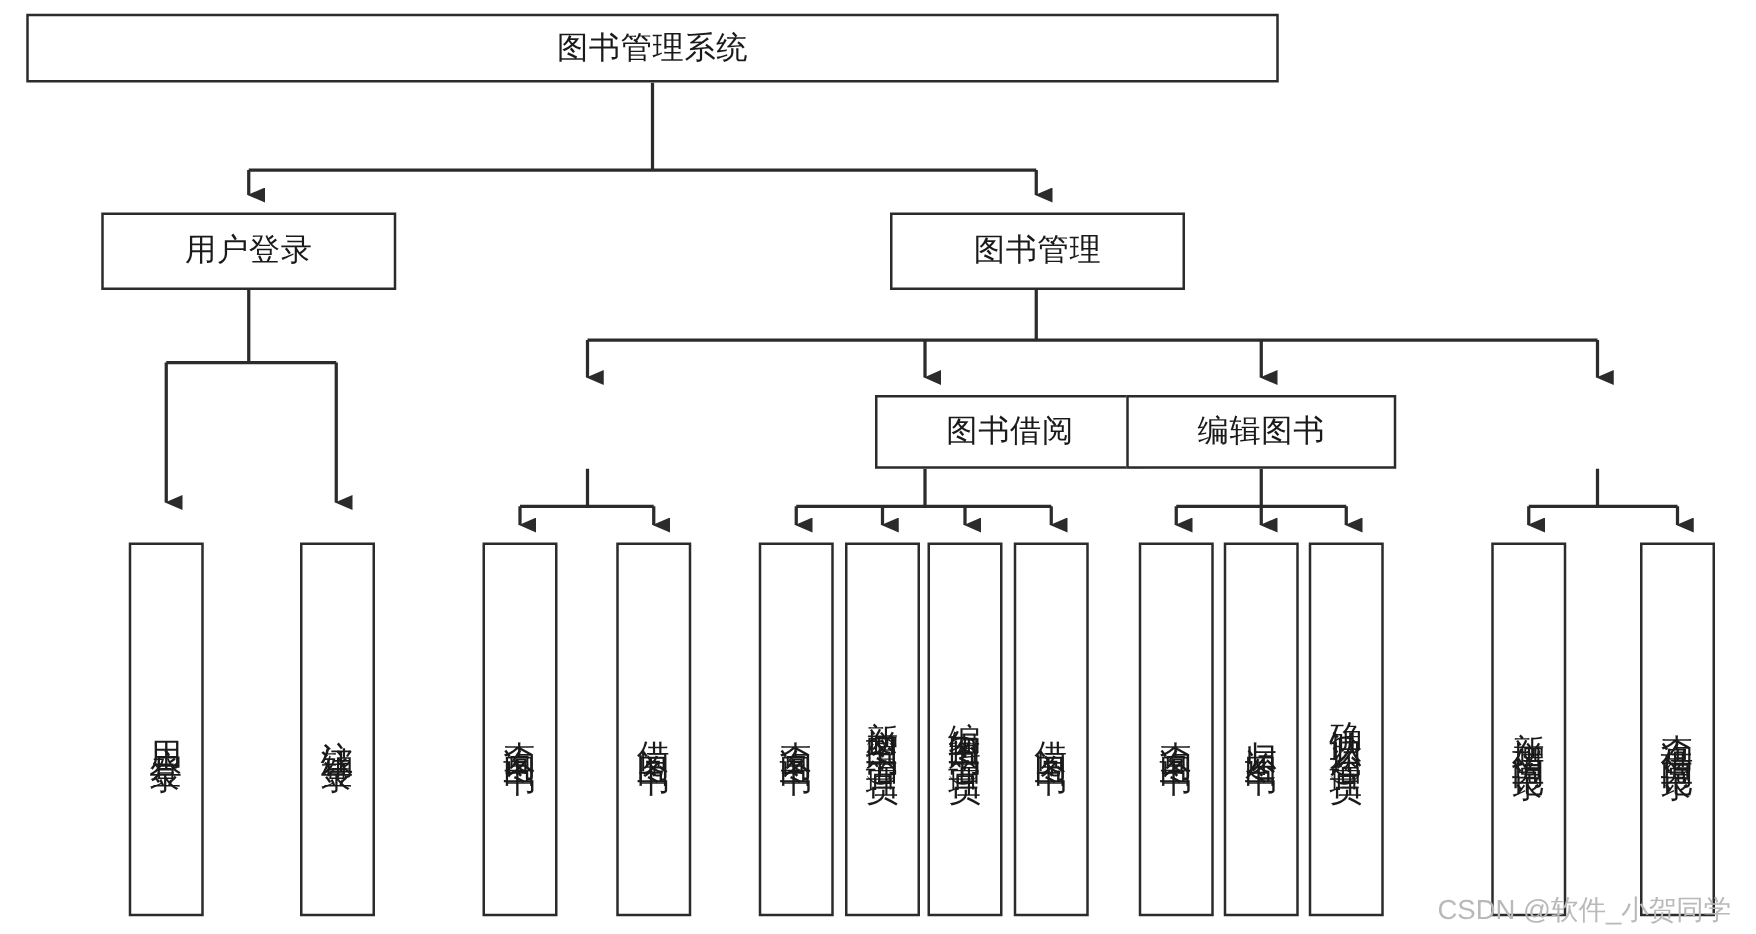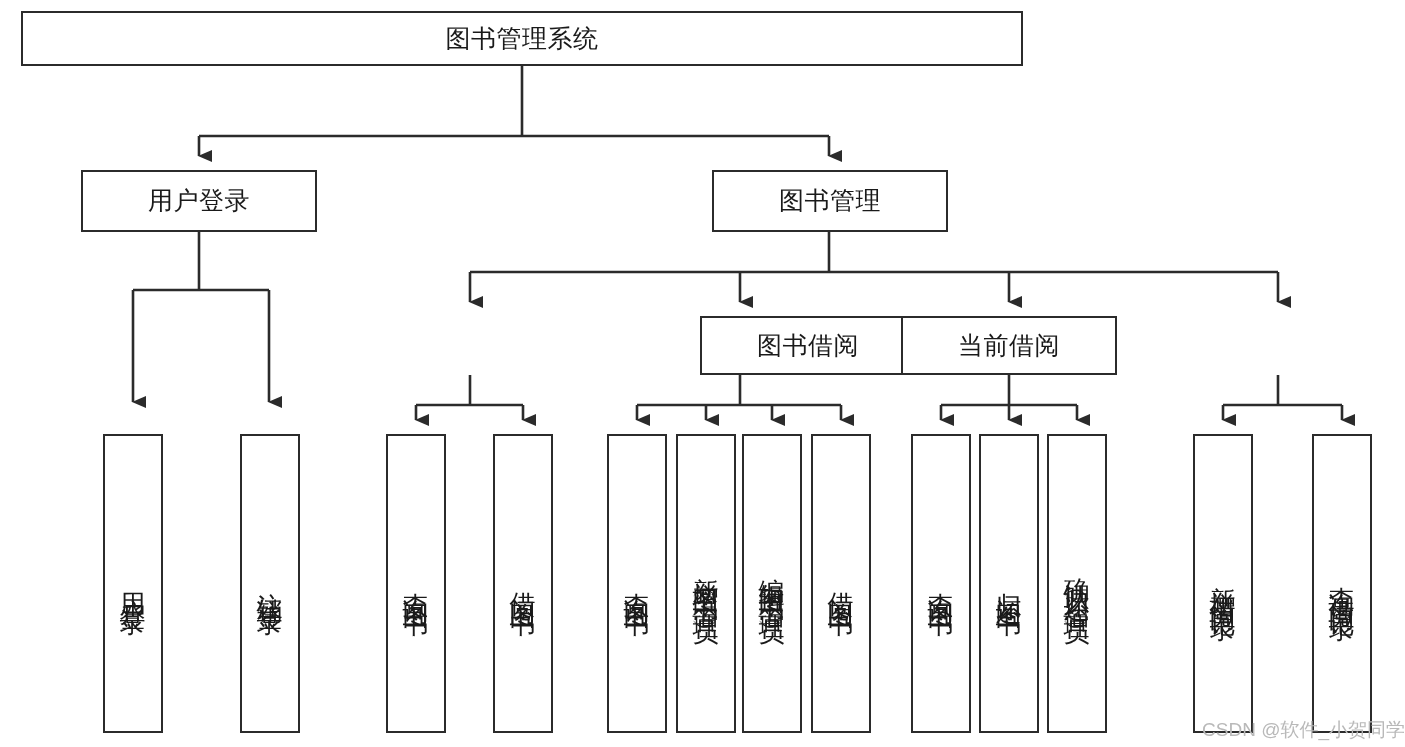--- a/index.html
+++ b/index.html
@@ -50,23 +50,23 @@
   .v-node .label{
     writing-mode:vertical-rl;
     text-orientation:upright;
     font-size:26px;
     letter-spacing:6px;
     line-height:1;
     white-space:nowrap;
   }
   .watermark{
     position:absolute;
-    right:0;
+    right:20px;
     bottom:4px;
-    font-size:19px;
+    font-size:22px;
     color:#b9b9b9;
     white-space:nowrap;
     user-select:none;
   }
 </style>
 </head>
 <body>
 
 <div id="canvas">
 
@@ -132,21 +132,21 @@
   <div class="node h-node" style="left:712px;top:170px;width:236px;height:62px;">
     <span class="label">图书管理</span>
   </div>
 
 
   <div class="node h-node" style="left:660px;top:316px;width:216px;height:59px;margin-left:40px;">
     <span class="label">图书借阅</span>
   </div>
 
   <div class="node h-node" style="left:901px;top:316px;width:216px;height:59px;">
-    <span class="label">当前借阅</span>
+    <span class="label">编辑图书</span>
   </div>
 
 
   <div class="node v-node" style="left:103px;top:434px;width:60px;height:299px;">
     <span class="label">用户登录</span>
   </div>
 
   <div class="node v-node" style="left:240px;top:434px;width:60px;height:299px;">
     <span class="label">注销登录</span>
   </div>

